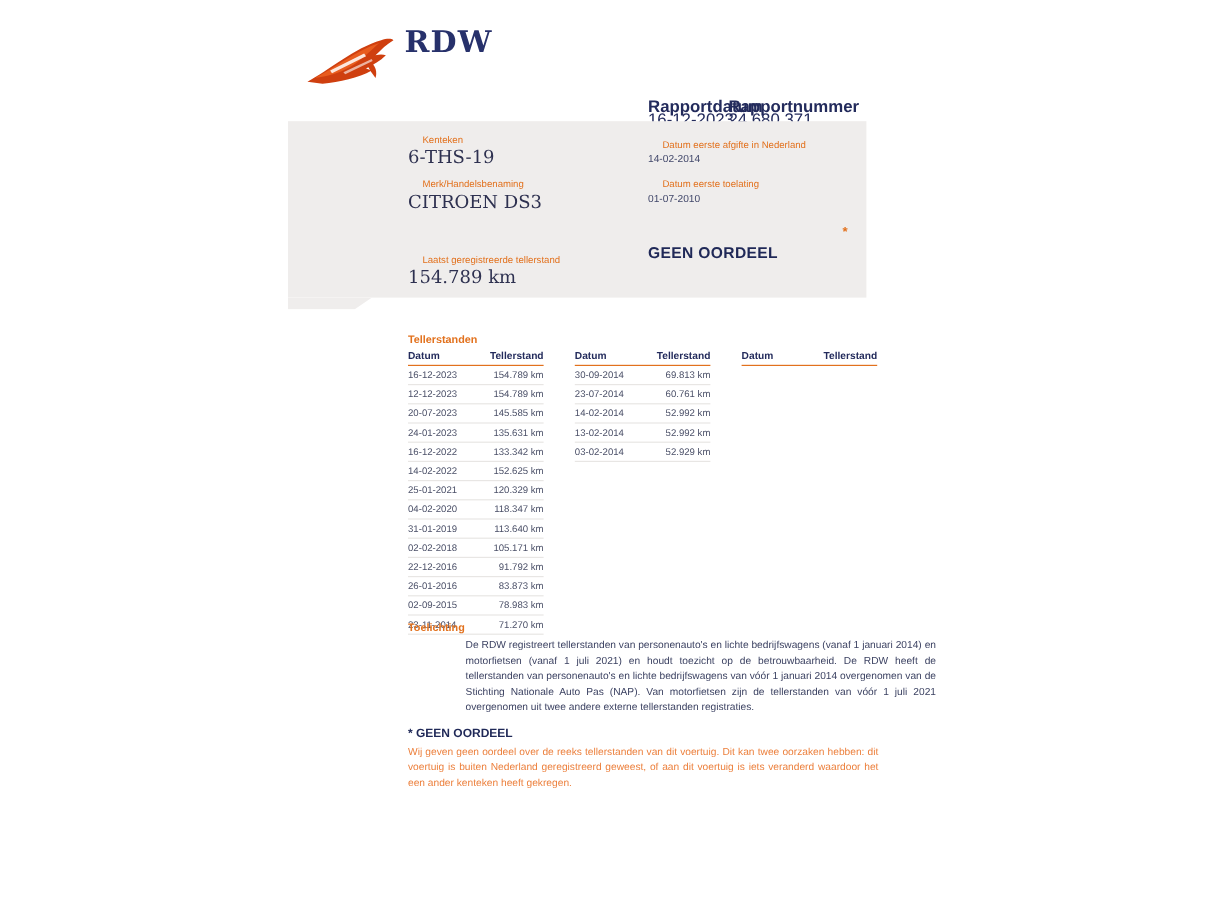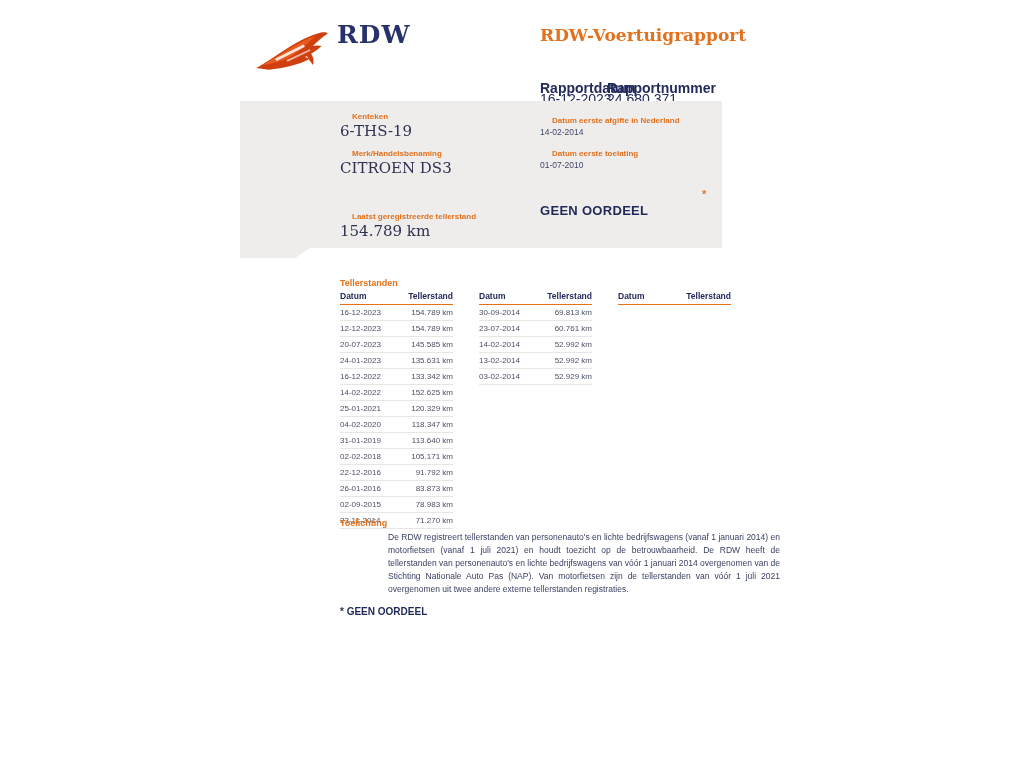--- a/index.html
+++ b/index.html
@@ -30,21 +30,21 @@
   
   .graybox {
     position:absolute; left:240px; top:101px; width:482px; height:147px;
     background:#efedec;
   }
   .graybox-tab {
     position:absolute; left:240px; top:248px; width:70px; height:10px;
     background:#efedec;
     clip-path:polygon(0 0, 100% 0, 79% 100%, 0 100%);
   }
-  .field-label { font-size:8px; font-weight:700; color:#e2711d; line-height:10px;padding-left:12px; }
+  .field-label { font-size:8px; font-weight:400; color:#e2711d; line-height:10px;padding-left:12px; }
   .field-value-lg {
     font-family:"DejaVu Serif", serif; font-size:15px; color:#2e3150; line-height:19px;
   }
   .field-value-sm { font-size:8.5px; color:#41476a; line-height:12px; }
   .fld { position:absolute; }
   .fld-kenteken      { left:340px; top:112px; }
   .fld-merk          { left:340px; top:149px; }
   .fld-teller        { left:340px; top:212px; }
   .fld-afgifte       { left:540px; top:116px; }
   .fld-toelating     { left:540px; top:149px; }
@@ -109,21 +109,20 @@
 
   <svg class="logo-wing" viewBox="0 0 100 66">
     <path fill="#cf3f0f" d="M2 56 C24 44 52 20 80 12 C86 10 91 10 93 12 C86 16 80 22 74 28 C78 27 82 27 85 28 C79 34 72 38 64 42 L70 44 C56 52 36 56 18 58 Z"></path>
     <path fill="#e85c1e" d="M10 52 C30 42 55 22 78 15 C70 22 60 32 48 40 C36 47 22 51 10 52 Z"></path>
     <path fill="#ffffff" d="M26 44 L62 26 L64 29 L28 47 Z" opacity="0.85"></path>
     <path fill="#ffffff" d="M40 46 L70 32 L71 34 L42 48 Z" opacity="0.6"></path>
     <path fill="#cf3f0f" d="M70 36 C74 40 76 46 74 52 C71 48 68 44 66 40 Z"></path>
   </svg>
   <div class="logo-text">RDW</div>
 
-  <div class="report-title">RDW-Voertuigrapport</div>
 
   <div class="meta meta-date">
     <div class="lbl">Rapportdatum</div>
     <div>16-12-2023</div>
   </div>
   <div class="meta meta-num">
     <div class="lbl">Rapportnummer</div>
     <div>24.680.371</div>
   </div>
 
@@ -252,20 +251,21 @@
         <span>Datum</span>
         <span>Tellerstand</span>
       </div>
       <div></div>
     </div>
   </div>
 
   <div class="toelichting-title">Toelichting</div>
   <div class="toelichting-body">De RDW registreert tellerstanden van personenauto's en lichte bedrijfswagens (vanaf 1 januari 2014) en motorfietsen (vanaf 1 juli 2021) en houdt toezicht op de betrouwbaarheid. De RDW heeft de tellerstanden van personenauto's en lichte bedrijfswagens van vóór 1 januari 2014 overgenomen van de Stichting Nationale Auto Pas (NAP). Van motorfietsen zijn de tellerstanden van vóór 1 juli 2021 overgenomen uit twee andere externe tellerstanden registraties.</div>
   <div class="oordeel-title2">* GEEN OORDEEL</div>
+  <div class="oordeel-body">Wij geven geen oordeel over de reeks tellerstanden van dit voertuig. Dit kan twee oorzaken hebben: dit voertuig is buiten Nederland geregistreerd geweest, of aan dit voertuig is iets veranderd waardoor het een ander kenteken heeft gekregen.</div>
 
   <div class="footer-col footer-address">
     <div>Postbus 30000</div>
     <div>9640 RA Veendam</div>
   </div>
   <div class="footer-col footer-contact">
     <div>Telefoon 088 008 74 47</div>
     <div>www.rdw.nl</div>
   </div>
   <div class="footer-col footer-page">

